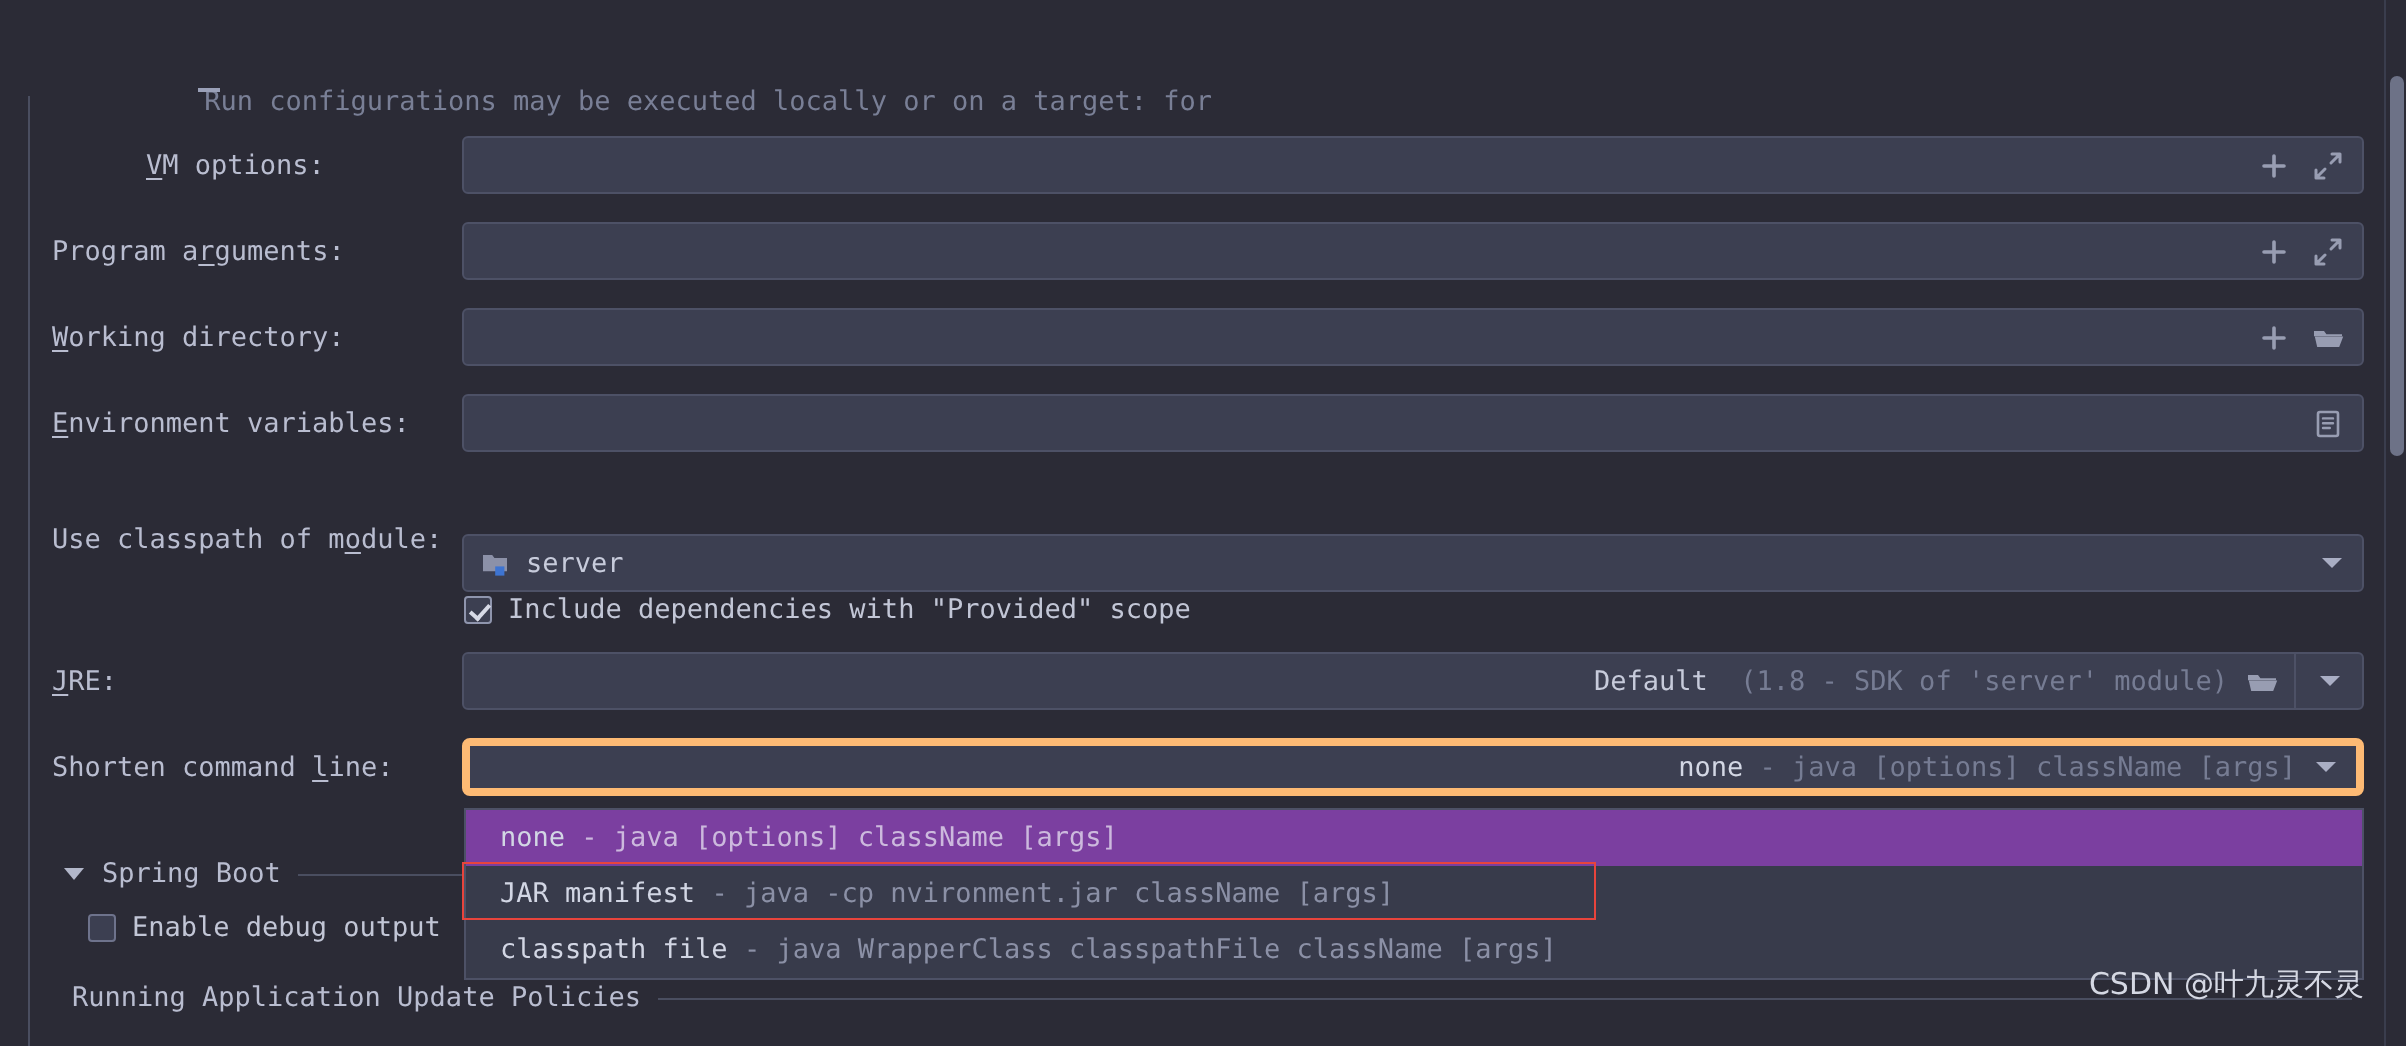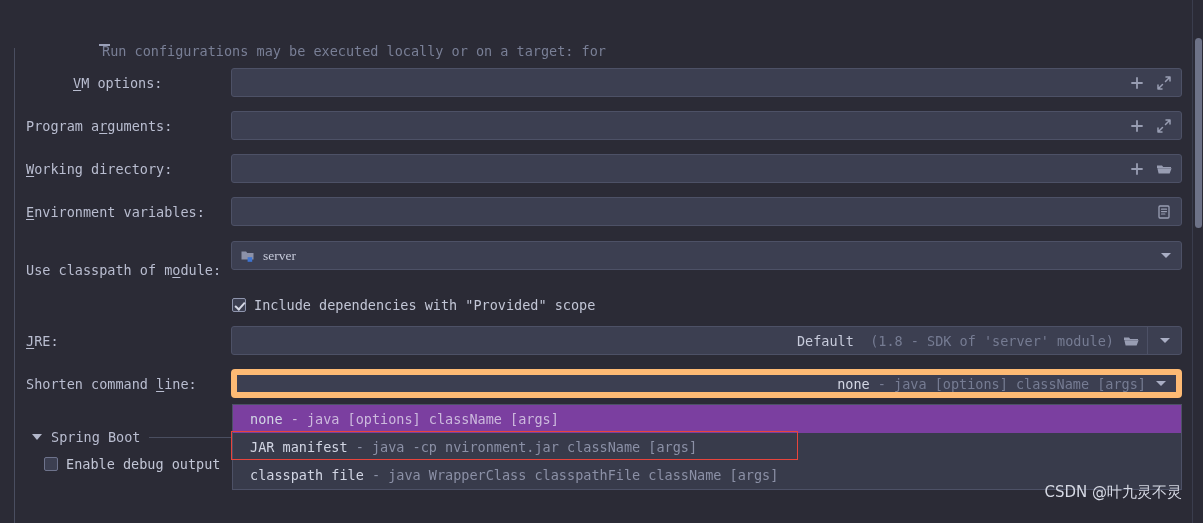--- a/index.html
+++ b/index.html
@@ -181,21 +181,21 @@
   .jre-sep { width: 1px; height: 27px; background: #4d5166; }
 
   
   .sc-combo {
     position: absolute;
     left: 231px;
     top: 369px;
     width: 951px;
     height: 29px;
     background: #3c3f51;
-    border: 6px solid #fdba74;
+    border: 4px solid #fdba74;
     border-radius: 4px;
     display: flex;
     align-items: center;
   }
   .sc-combo .value {
     flex: 1;
     padding-left: 7px;
     font-size: 13.5px;
     white-space: nowrap;
     overflow: hidden;
@@ -370,21 +370,21 @@
       <span class="icn">
         <svg width="16" height="16" viewBox="0 0 16 16">
           <rect x="3" y="2" width="10" height="12" rx="1" fill="none" stroke="#a9aec4" stroke-width="1.3"></rect>
           <path d="M5.5 5.2h5M5.5 7.6h5M5.5 10h3.4" stroke="#a9aec4" stroke-width="1.2" stroke-linecap="round"></path>
         </svg>
       </span>
     </div>
   </div>
 
   <div class="row-label" style="left:26px; top:262px;">Use classpath of m<u>o</u>dule:</div>
-  <div class="combo" style="top:241px;font-family:Liberation Serif, serif;">
+  <div class="combo" style="top:267px;">
     <div class="value">
       <span class="icn">
         <svg width="16" height="16" viewBox="0 0 16 16">
           <path d="M1.5 3.5h4.6l1.1 1.5h6.3v6.6H1.5z" fill="#9aa0b8"></path>
           <rect x="7.6" y="9.2" width="4.6" height="4.6" fill="#3f7ee8"></rect>
         </svg>
       </span>
       <span>server</span>
     </div>
     <div class="combo-arrow">
@@ -431,20 +431,24 @@
     <span class="tri"></span>
     <span>Spring Boot</span>
     <span class="sec-line" style="flex:1;"></span>
   </div>
 
   <div class="check-row" style="left:44px; top:456px;">
     <span class="cbox empty"></span>
     <span>Enable debug output</span>
   </div>
 
+  <div class="section" style="left:36px; top:491px; width:1140px;">
+    <span>Running Application Update Policies</span>
+    <span class="sec-line" style="flex:1;"></span>
+  </div>
 
   <div class="dropdown">
     <div class="dd-item selected">
       <span>none</span>
         <span>&nbsp;</span>
         <span class="dim">- java [options] className [args]</span>
     </div>
     <div class="dd-item">
       <span>JAR manifest</span>
         <span>&nbsp;</span>

